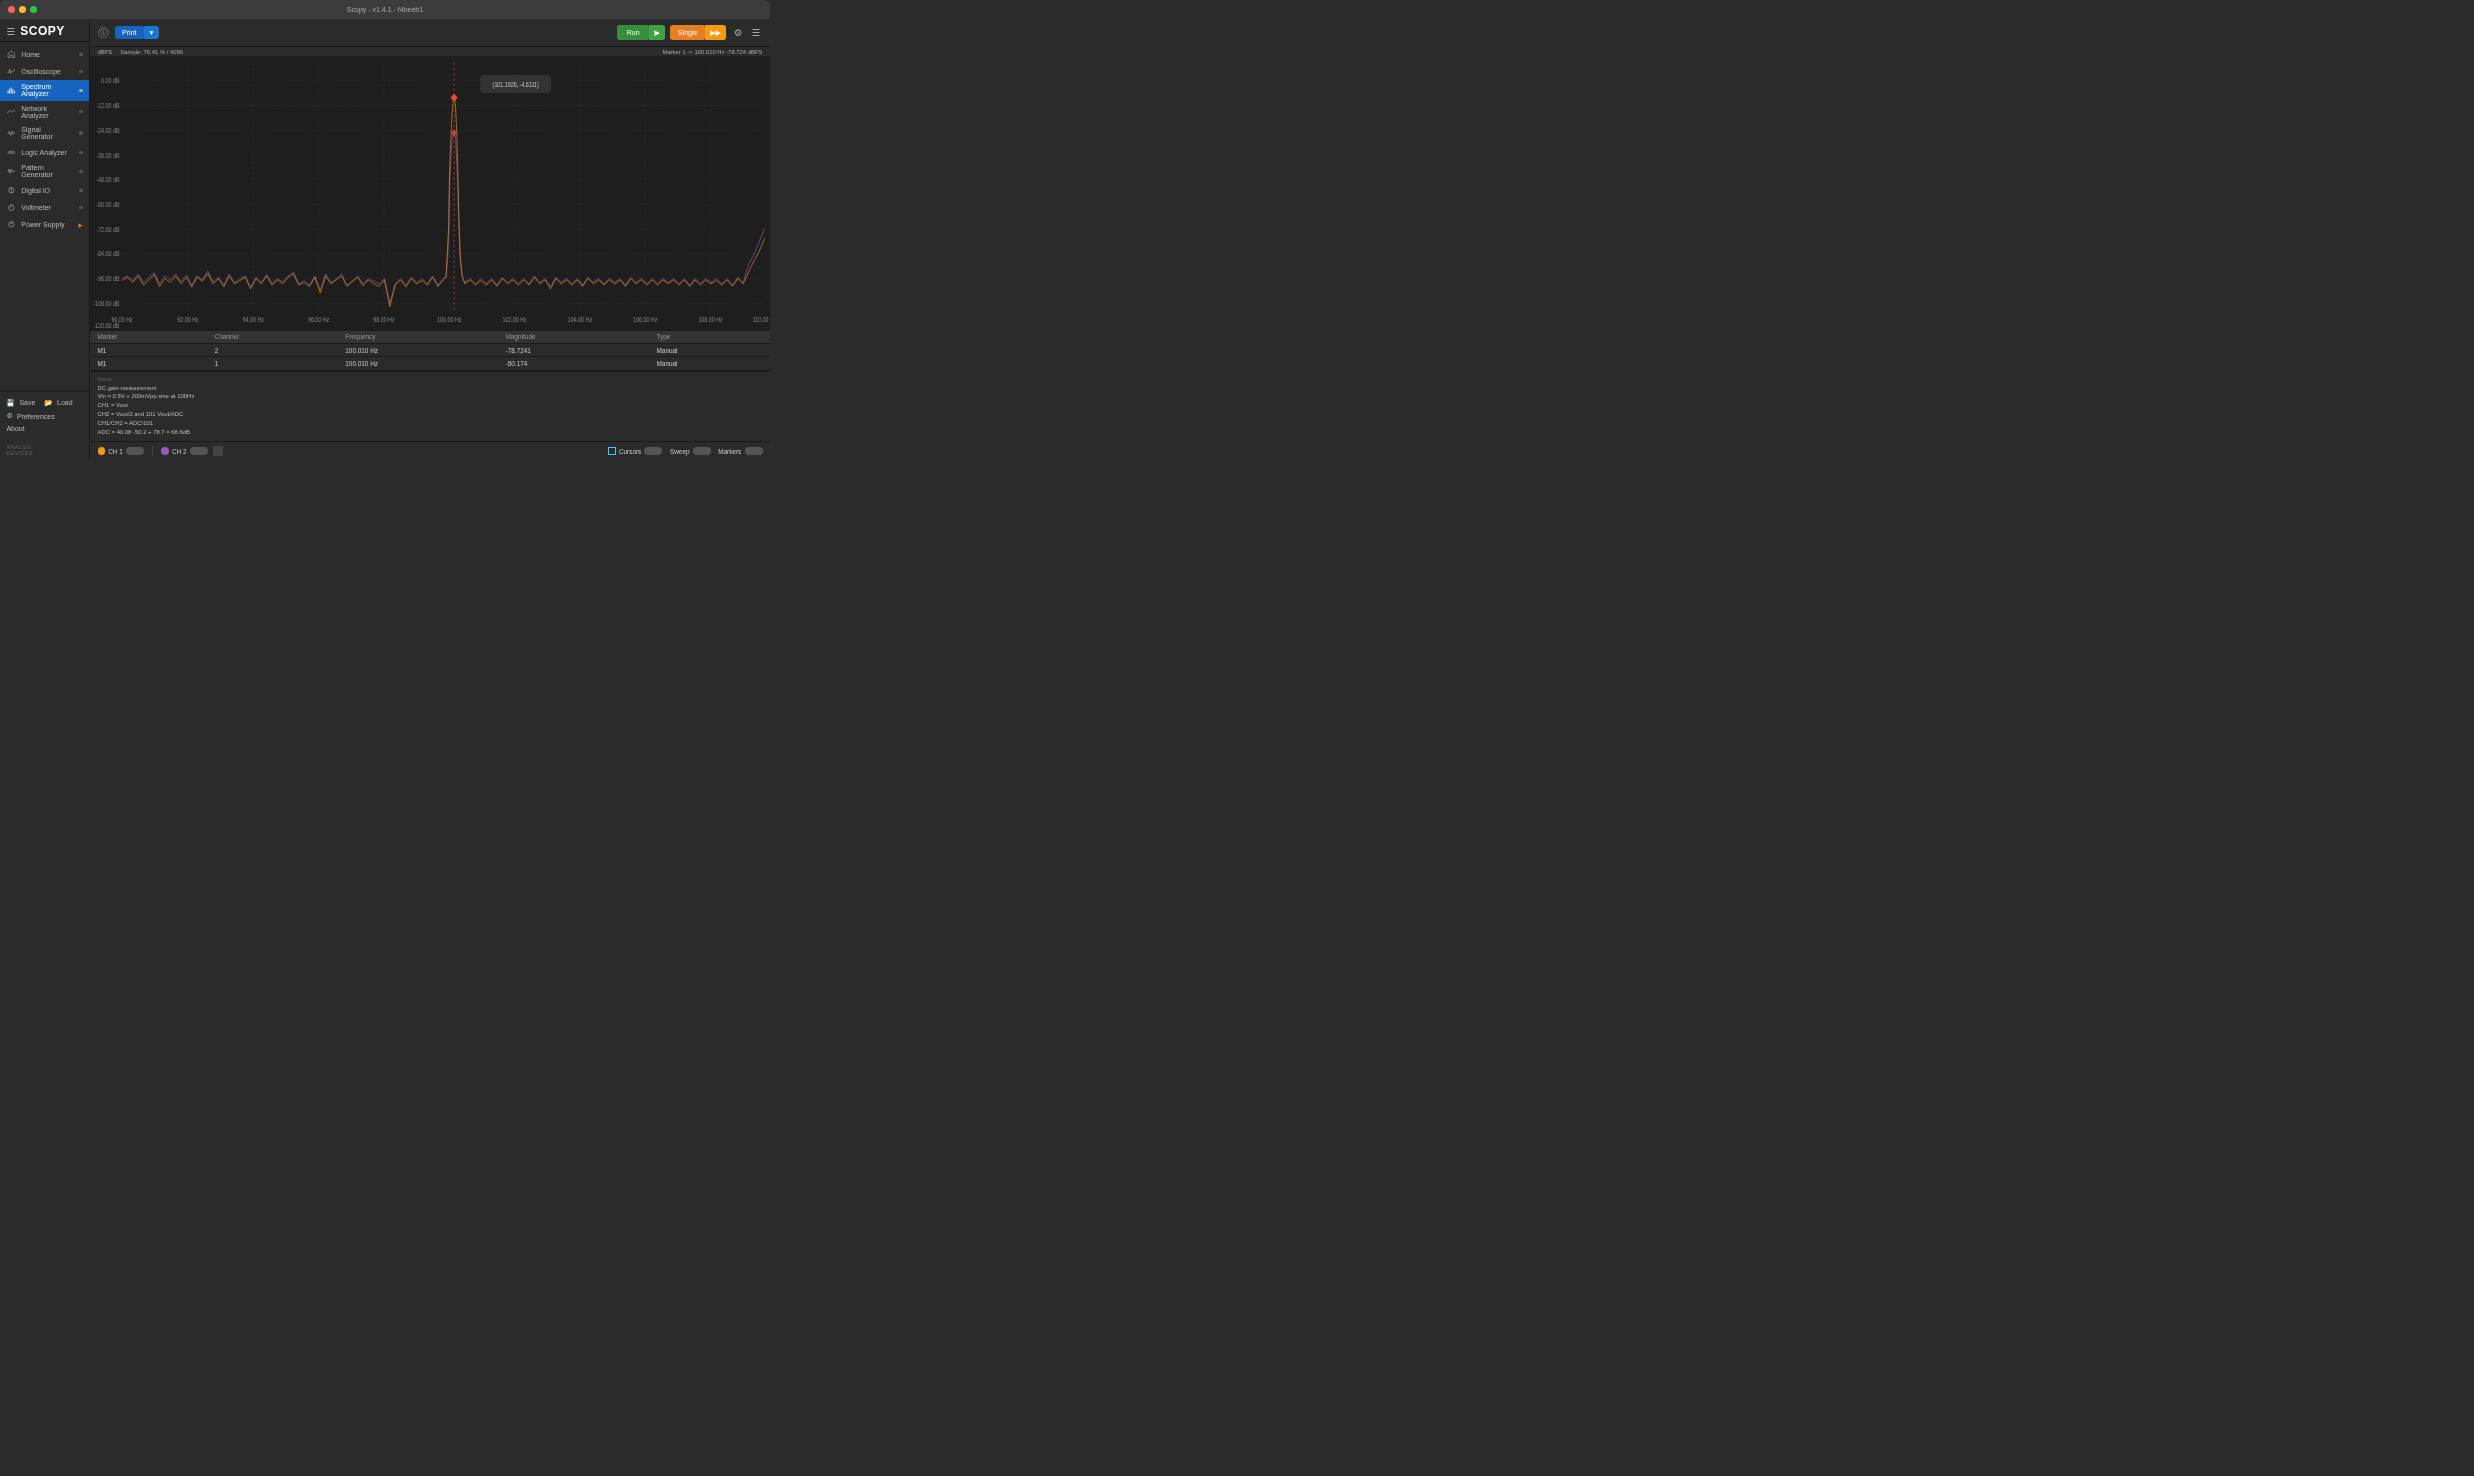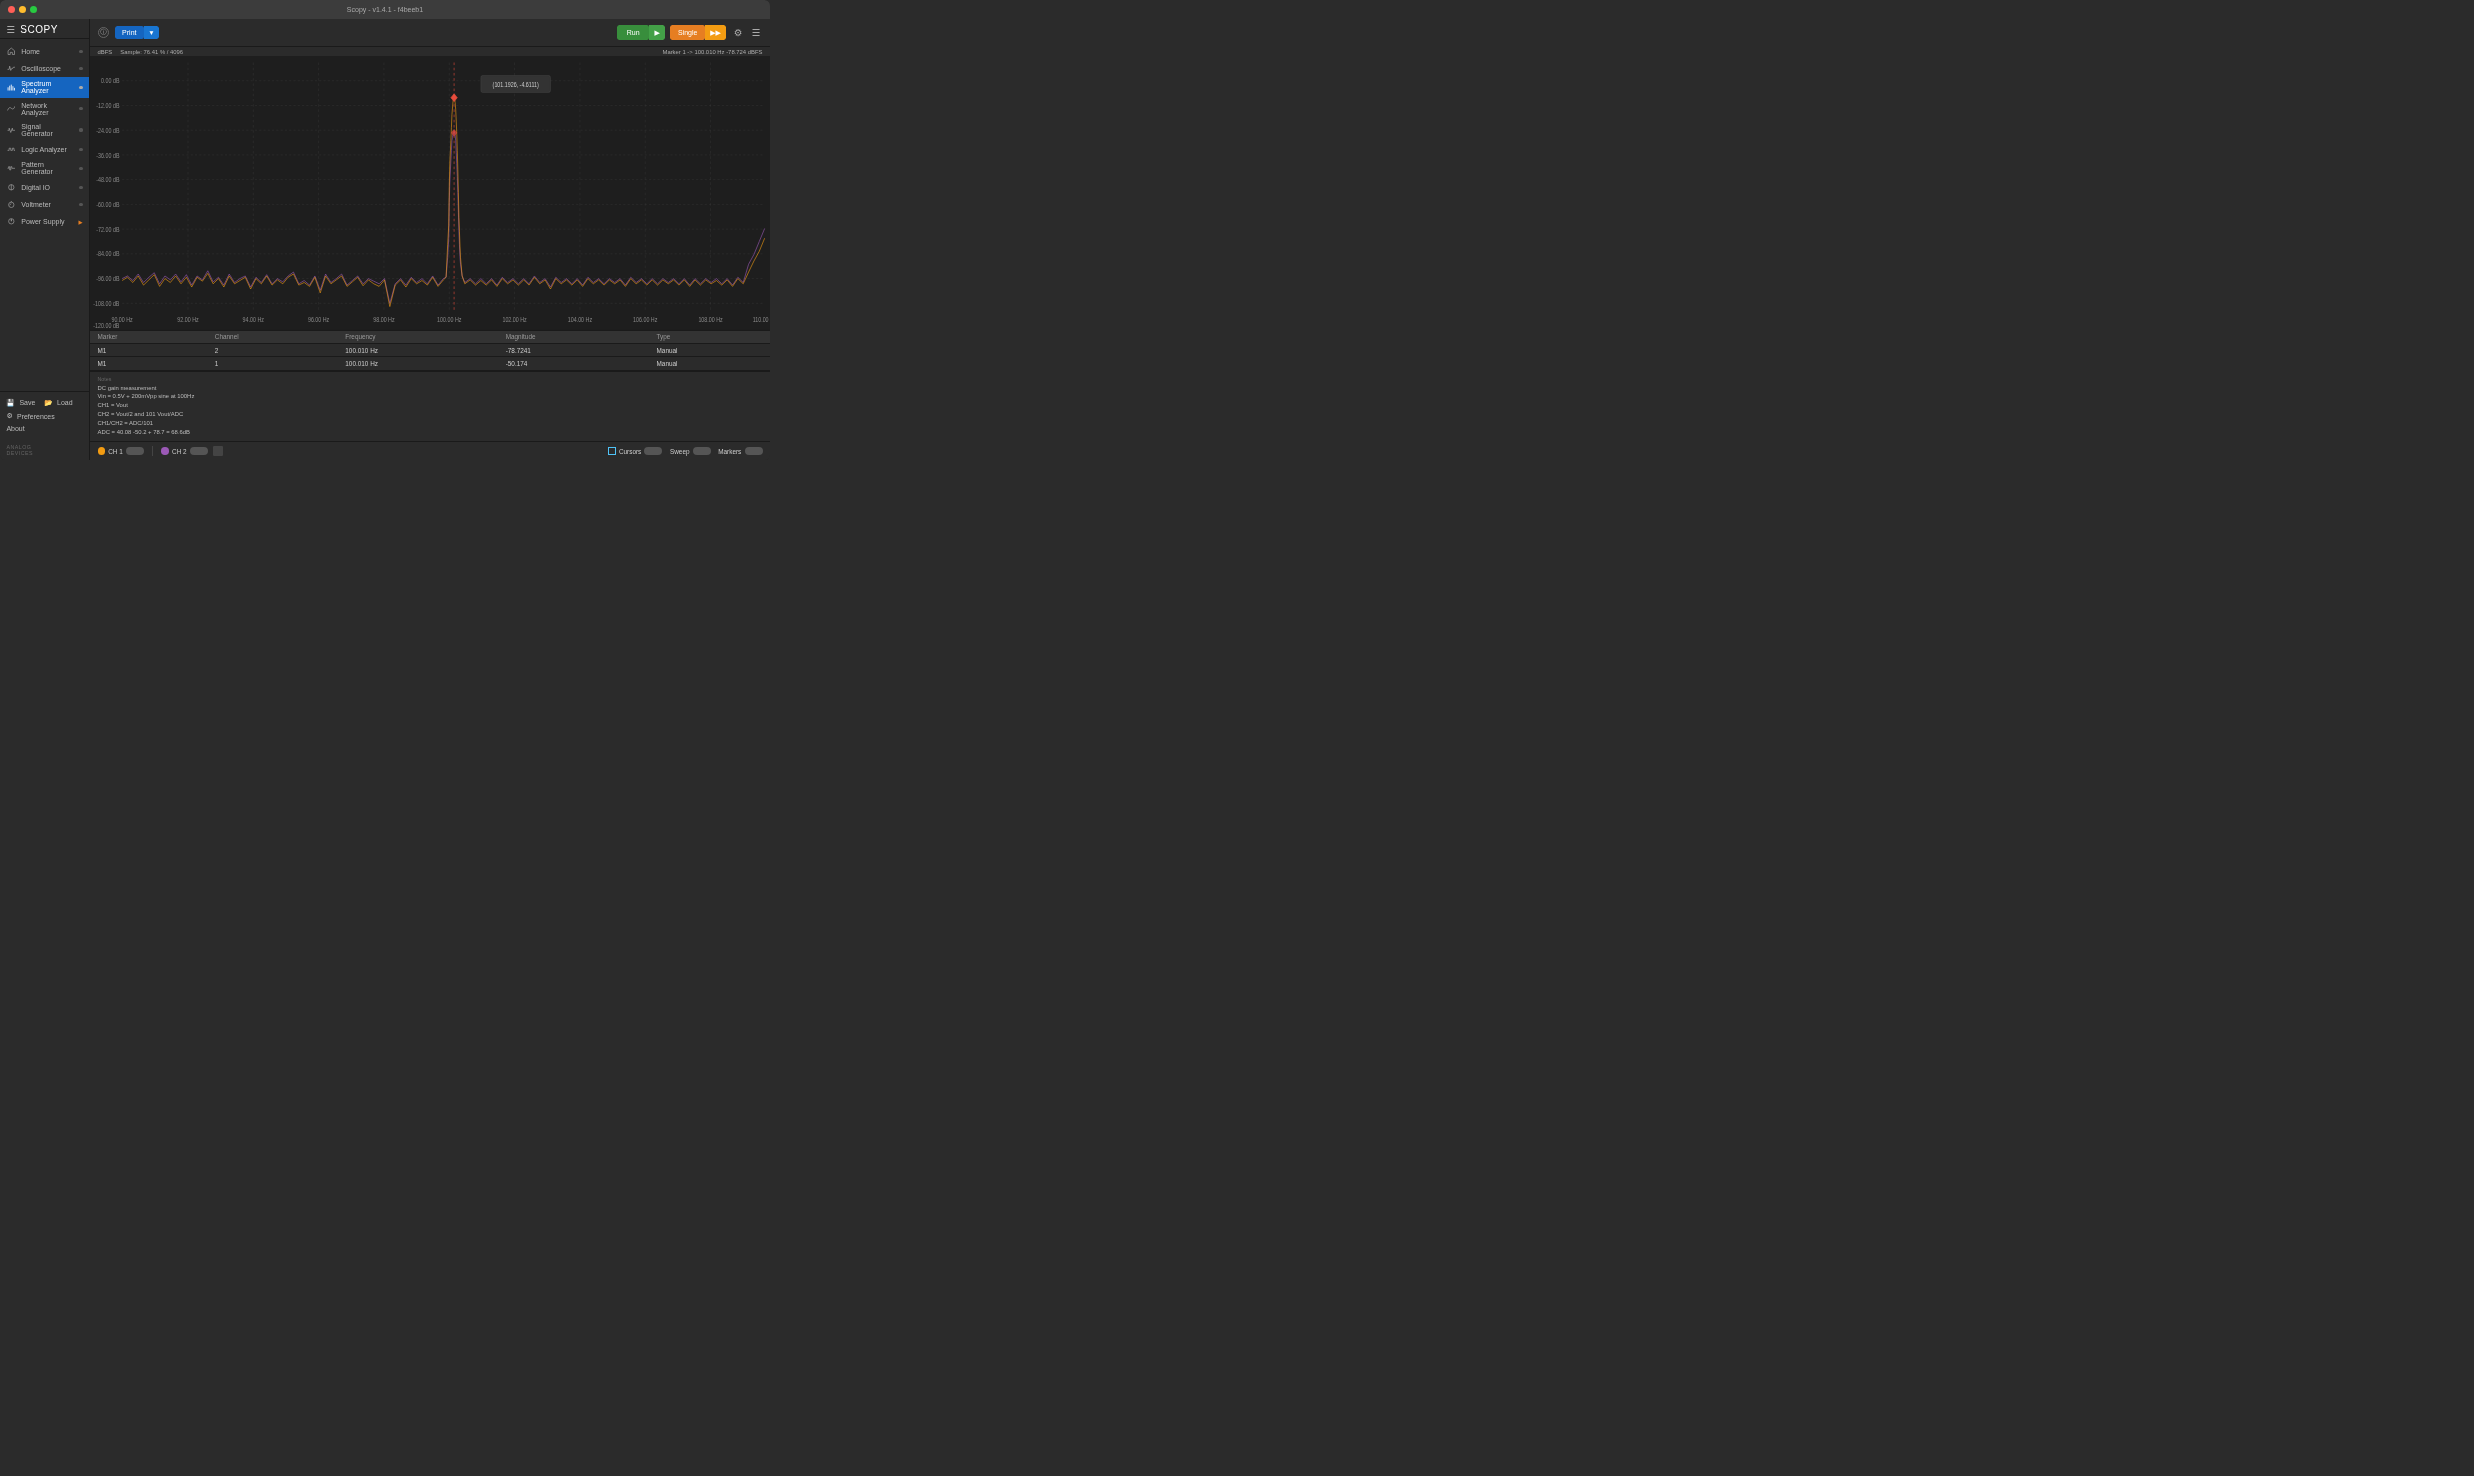--- a/index.html
+++ b/index.html
@@ -63,22 +63,22 @@
       gap: 5.3px;
       border-bottom: 0.5px solid #1a1a1a;
     }
     .hamburger-icon {
       color: #aaa;
       font-size: 9.6px;
       cursor: pointer;
     }
     .scopy-logo {
       color: #fff;
-      font-weight: normal;
-      font-size: 10px;
+      font-weight: bold;
+      font-size: 12px;
       letter-spacing: 0.5px;
     }
     .sidebar-items {
       flex: 1;
       overflow-y: auto;
       padding: 3.2px 0;
     }
     .sidebar-item {
       display: flex;
       align-items: center;

